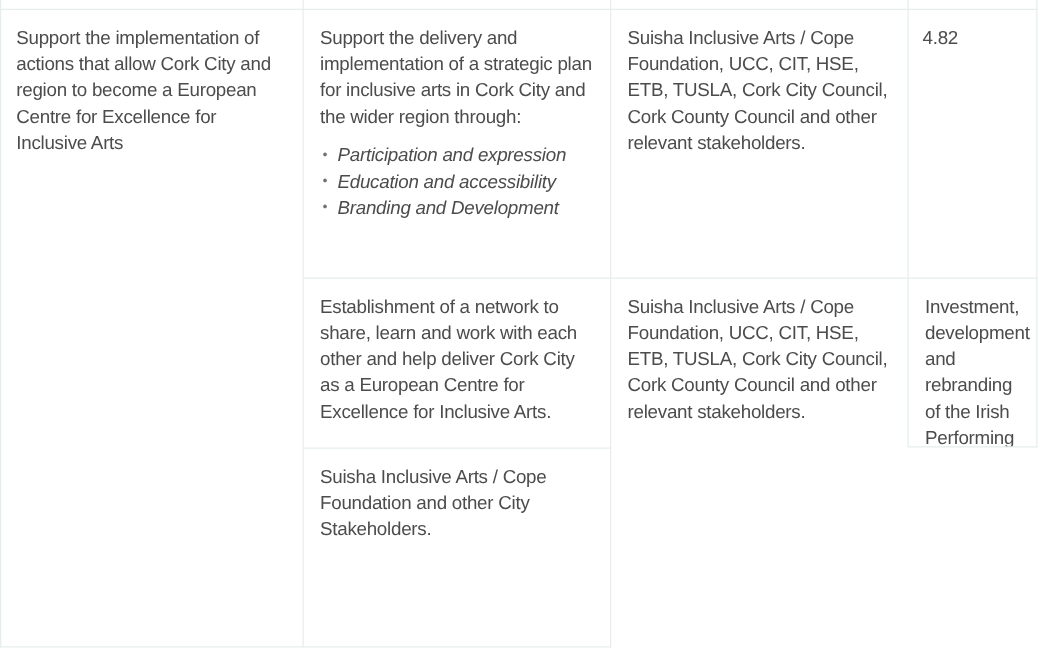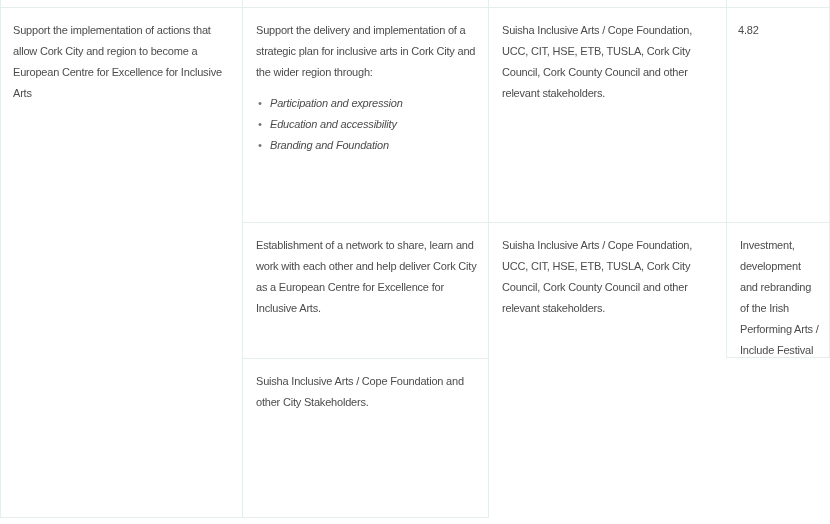--- a/index.html
+++ b/index.html
@@ -19,21 +19,21 @@
   }
   .grid{
     position:absolute; left:0; top:0; width:830px; height:518px;
     display:grid;
     grid-template-columns:243px 246px 238px 103px;
     grid-template-rows:8px 214px 136px 160px;
   }
   .cell{
     border-right:1px solid var(--line);
     overflow:hidden;
-    font-size:11px; line-height:21px; letter-spacing:-0.2px;
+    font-size:15px; line-height:21px; letter-spacing:-0.2px;
   }
   
   .strip{ border-bottom:1px solid var(--line); }
   .strip.first{ border-left:1px solid var(--line); }
   
   .goal{
     grid-row:2 / 5;
     border-left:1px solid var(--line);
     border-bottom:1px solid var(--line);
     padding:12px 10px 0 12px;
@@ -67,21 +67,21 @@
 
     <div class="cell goal">
       <span>Support the implementation of actions that allow Cork City and region to become a European Centre for Excellence for Inclusive Arts</span>
     </div>
 
     <div class="cell action">
       <div>Support the delivery and implementation of a strategic plan for inclusive arts in Cork City and the wider region through:</div>
       <ul class="bullets">
         <li>Participation and expression</li>
         <li>Education and accessibility</li>
-        <li>Branding and Foundation</li>
+        <li>Branding and Development</li>
       </ul>
     </div>
     <div class="cell partners">
       <span>Suisha Inclusive Arts / Cope Foundation, UCC, CIT, HSE, ETB, TUSLA, Cork City Council, Cork County Council and other relevant stakeholders.</span>
     </div>
     <div class="cell ref">
       <span>4.82</span>
     </div>
 
     <div class="cell action r2">

